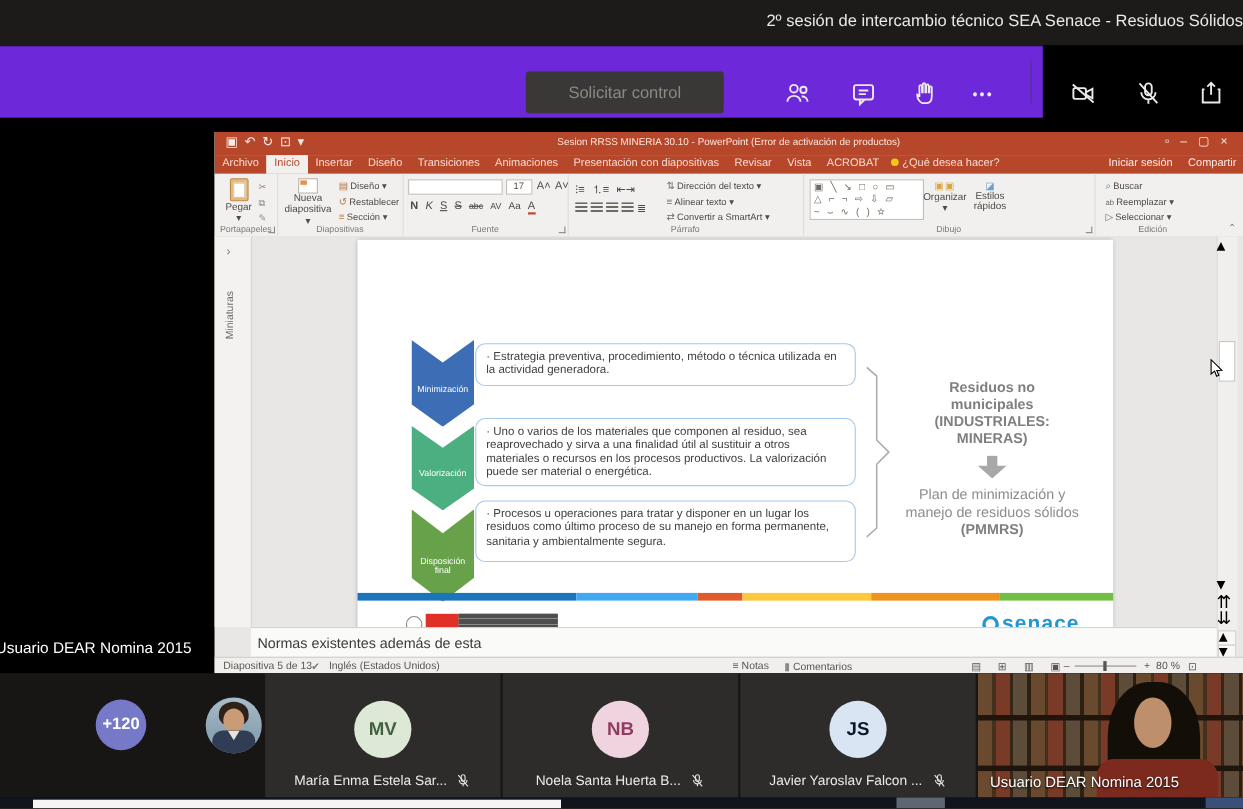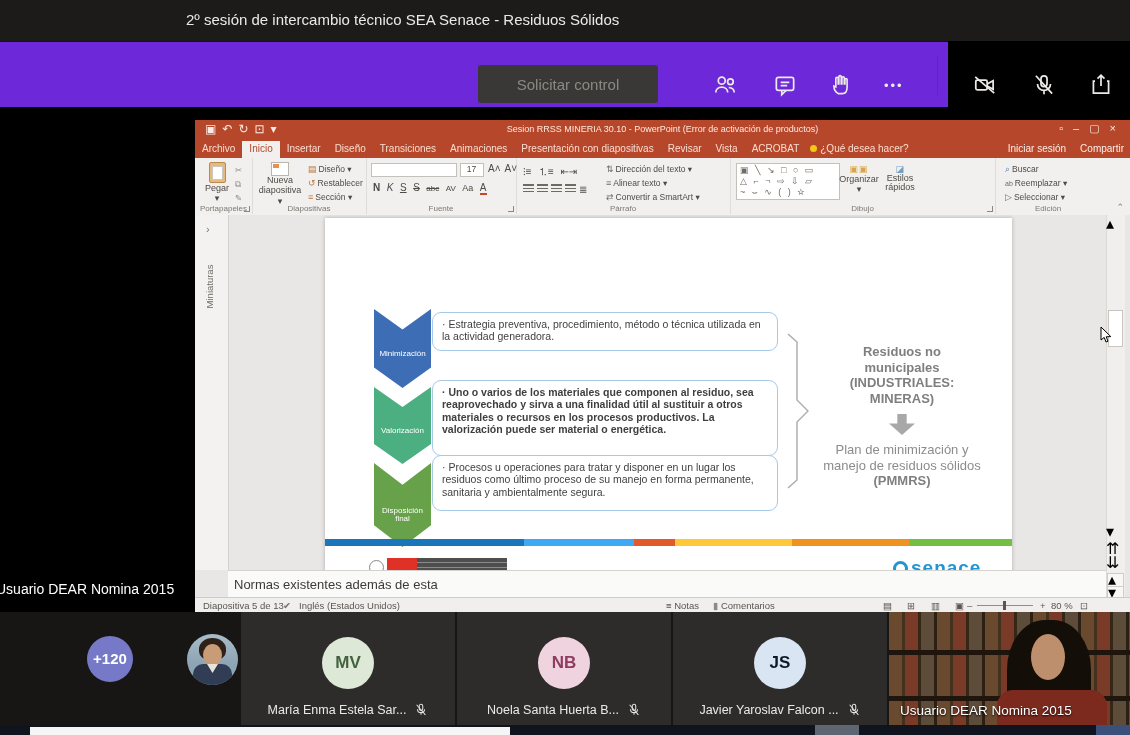--- a/index.html
+++ b/index.html
@@ -2,21 +2,21 @@
 <html><head>
 <meta charset="utf-8">
 <style>
   html,body{margin:0;padding:0;background:#000;}
   #root{position:relative;width:1130px;height:735px;overflow:hidden;background:#000;
         font-family:"Liberation Sans",sans-serif;-webkit-font-smoothing:antialiased;}
   .abs{position:absolute;}
 
   
   #teams-titlebar{left:0;top:0;width:1130px;height:41px;background:#1c1b1a;}
-  #teams-titlebar .t{position:absolute;left:186px;right:0;top:11px;text-align:left;
+  #teams-titlebar .t{position:absolute;left:186px;right:0;top:11px;text-align:right;
     color:#ebe9e7;font-size:15px;}
   #teams-controlbar{left:0;top:41px;width:948px;height:66px;background:#6d28d9;border-top:1px solid #141312;}
   .rec-ring{position:absolute;left:13px;top:73px;width:16px;height:16px;border:2px solid #f3f2f1;border-radius:50%;}
   .rec-dot{position:absolute;left:4px;top:4px;width:8px;height:8px;border-radius:50%;background:#c4314b;}
   .rec-time{position:absolute;left:45px;top:75px;color:#d9d7d5;font-size:15px;}
   #request-control{position:absolute;left:478px;top:23px;width:180px;height:38px;background:#3a3836;
     border:none;border-radius:3px;color:#8d8882;font-size:15px;}
   .ticon{stroke:#eceae8;fill:none;stroke-width:1.6;width:26px;height:26px;}
   .tbtn{position:absolute;top:30px;width:26px;height:26px;}
   .dots{position:absolute;top:36px;color:#eceae8;font-size:13px;letter-spacing:2px;}
@@ -74,21 +74,21 @@
   #banner{position:absolute;left:60px;top:46px;width:600px;height:34px;background:#fbe7bd;color:#8a3c10;
     font-size:11.5px;font-weight:bold;text-align:center;padding-top:6px;line-height:1.3;}
   .chev{position:absolute;left:49px;width:57px;clip-path:polygon(50% 100%,100% 74%,100% 0,50% 26%,0 0,0 74%);}
   .chev span{position:absolute;left:0;right:0;top:52%;text-align:center;color:#fff;font-size:8px;line-height:1.05;}
   #chev0{top:91px;height:79px;background:#3d6eb5;}
   #chev1{top:169px;height:77px;background:#4caf82;}
   #chev2{top:245px;height:84px;background:#67a24b;}
   .sbox{position:absolute;left:107px;width:346px;background:#fff;border:1px solid #a6c9e8;border-radius:9px;
     padding:5px 9px;font-size:10.5px;color:#3f3f3f;line-height:1.18;box-sizing:border-box;}
   #sbox0{top:94px;height:39px;}
-  #sbox1{top:162px;height:76px;font-weight:bold;}
+  #sbox1{top:162px;height:62px;}
   #sbox2{top:237px;height:56px;}
   #brace{position:absolute;left:459px;top:114px;}
   #rnote-top{position:absolute;left:502px;top:126px;width:150px;text-align:center;
     font-size:13px;font-weight:bold;color:#7f7f7f;line-height:1.2;}
   #rnote-arrow{position:absolute;left:564px;top:196px;width:26px;height:21px;background:#a8a8a8;
     clip-path:polygon(32% 0,68% 0,68% 45%,100% 45%,50% 100%,0 45%,32% 45%);}
   #rnote-bottom{position:absolute;left:497px;top:224px;width:160px;text-align:center;
     font-size:13px;color:#8c8c8c;line-height:1.2;}
   #rnote-bottom b{color:#7f7f7f;}
   #rainbow{position:absolute;left:0;top:321px;width:687px;height:7px;display:flex;}

